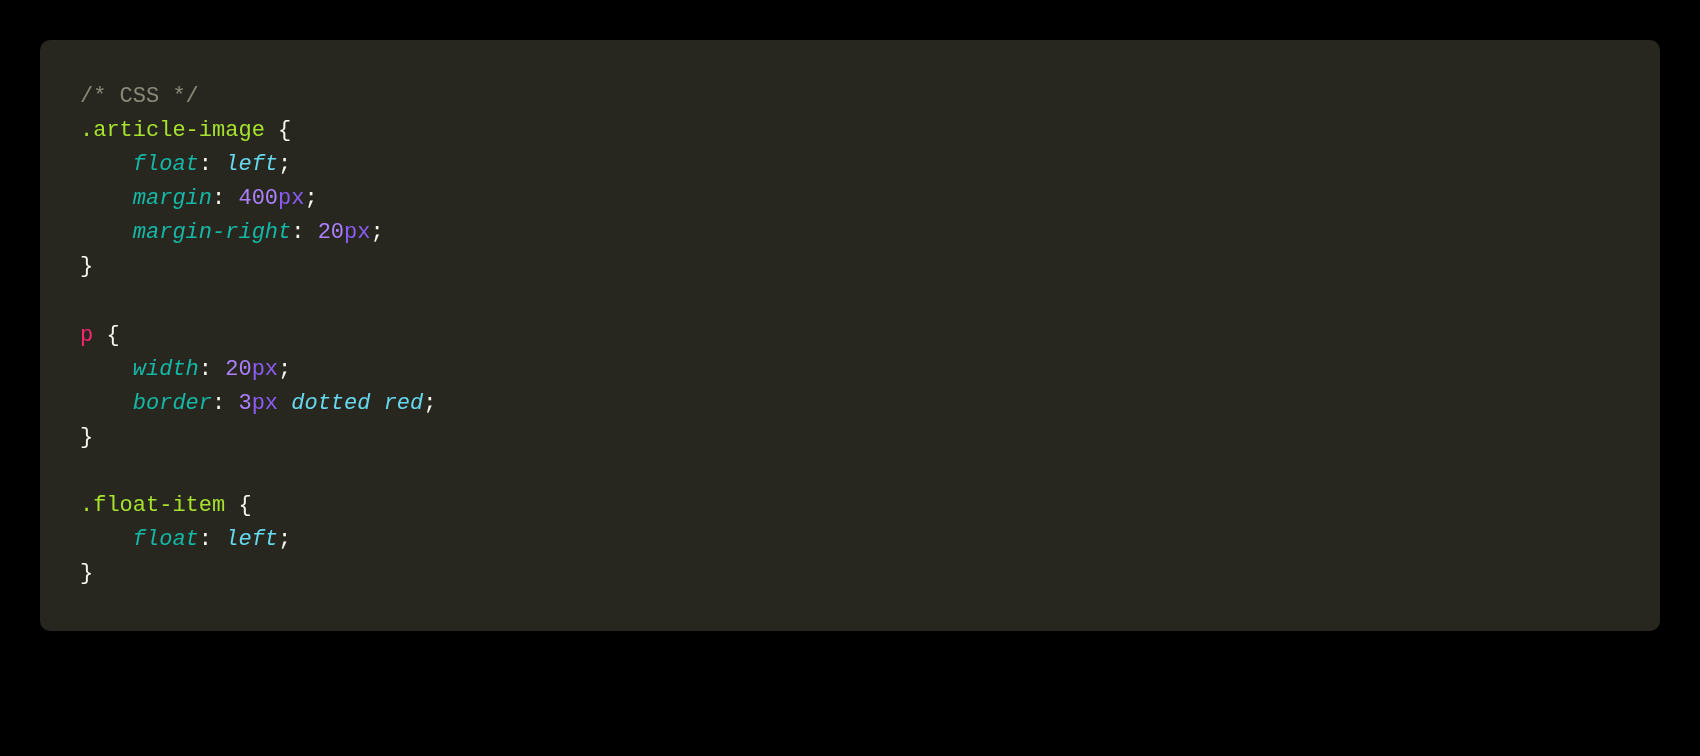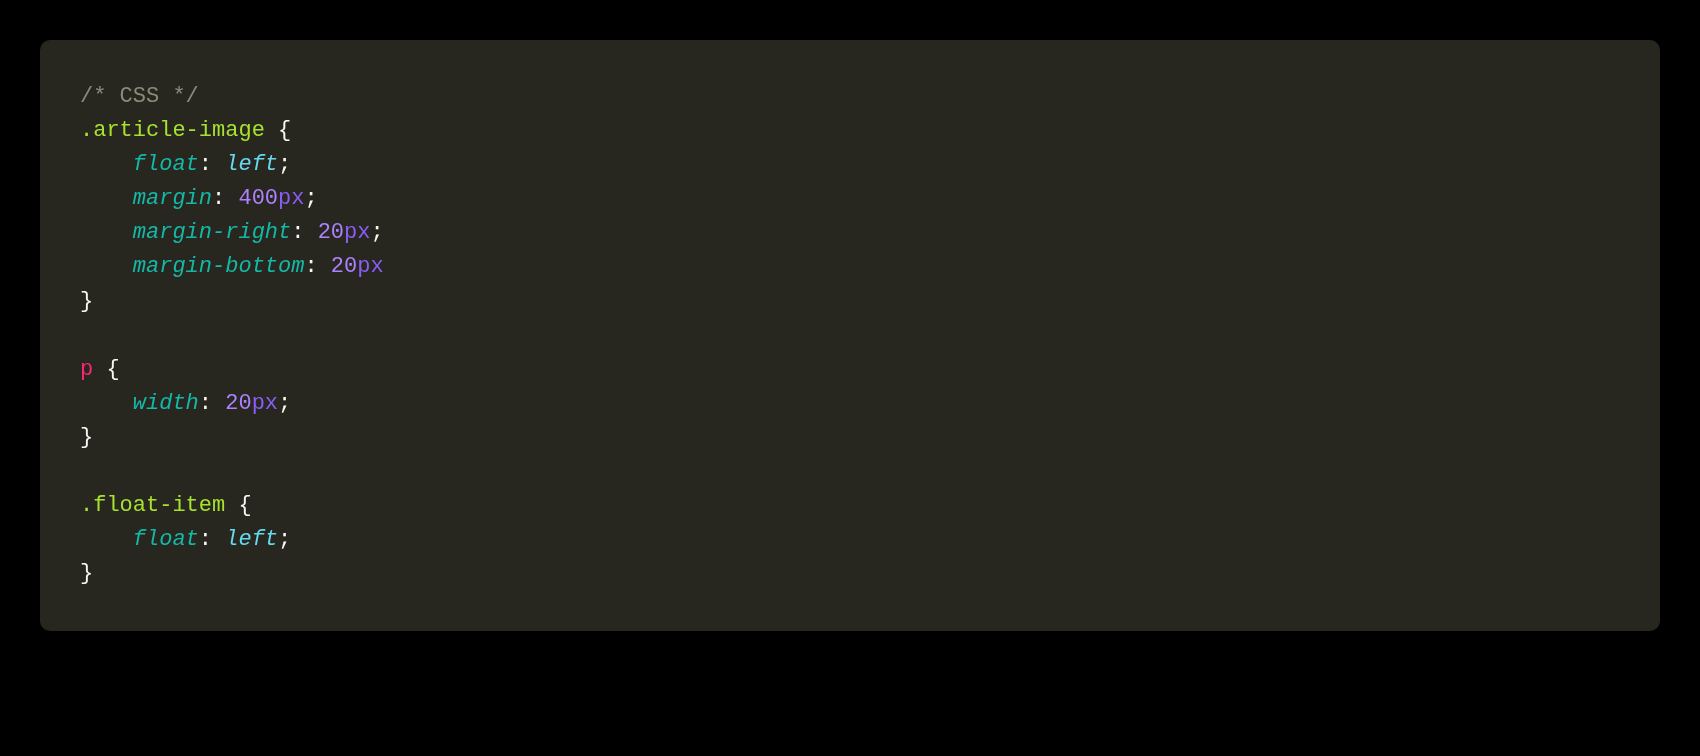--- a/index.html
+++ b/index.html
@@ -73,23 +73,23 @@
   </style>
 </head>
 <body>
 
 <div class="code-block" id="code-container">
 <div class="code-line"><span class="comment">/* CSS */</span></div>
     <div class="code-line"><span class="selector-class">.article-image</span><span class="brace"> {</span></div>
     <div class="code-line"><span class="space">    </span><span class="property">float</span><span class="punct">:</span><span class="space"> </span><span class="value-keyword">left</span><span class="punct">;</span></div>
     <div class="code-line"><span class="space">    </span><span class="property">margin</span><span class="punct">:</span><span class="space"> </span><span class="number">400</span><span class="unit">px</span><span class="punct">;</span></div>
     <div class="code-line"><span class="space">    </span><span class="property">margin-right</span><span class="punct">:</span><span class="space"> </span><span class="number">20</span><span class="unit">px</span><span class="punct">;</span></div>
-    <div class="code-line"><span class="space">    </span><span class="property">margin-bottom</span><span class="punct">:</span><span class="space"> </span><span class="number">20</span><span class="unit">px</span></div>
     <div class="code-line"><span class="brace">}</span></div>
     <div class="code-line">&nbsp;</div>
     <div class="code-line"><span class="selector-tag">p</span><span class="brace"> {</span></div>
     <div class="code-line"><span class="space">    </span><span class="property">width</span><span class="punct">:</span><span class="space"> </span><span class="number">20</span><span class="unit">px</span><span class="punct">;</span></div>
+    <div class="code-line"><span class="space">    </span><span class="property">border</span><span class="punct">:</span><span class="space"> </span><span class="number">3</span><span class="unit">px</span><span class="value-keyword"> dotted red</span><span class="punct">;</span></div>
     <div class="code-line"><span class="brace">}</span></div>
     <div class="code-line">&nbsp;</div>
     <div class="code-line"><span class="selector-class">.float-item</span><span class="brace"> {</span></div>
     <div class="code-line"><span class="space">    </span><span class="property">float</span><span class="punct">:</span><span class="space"> </span><span class="value-keyword">left</span><span class="punct">;</span></div>
     <div class="code-line"><span class="brace">}</span></div>
   </div>
 
 </body></html>

